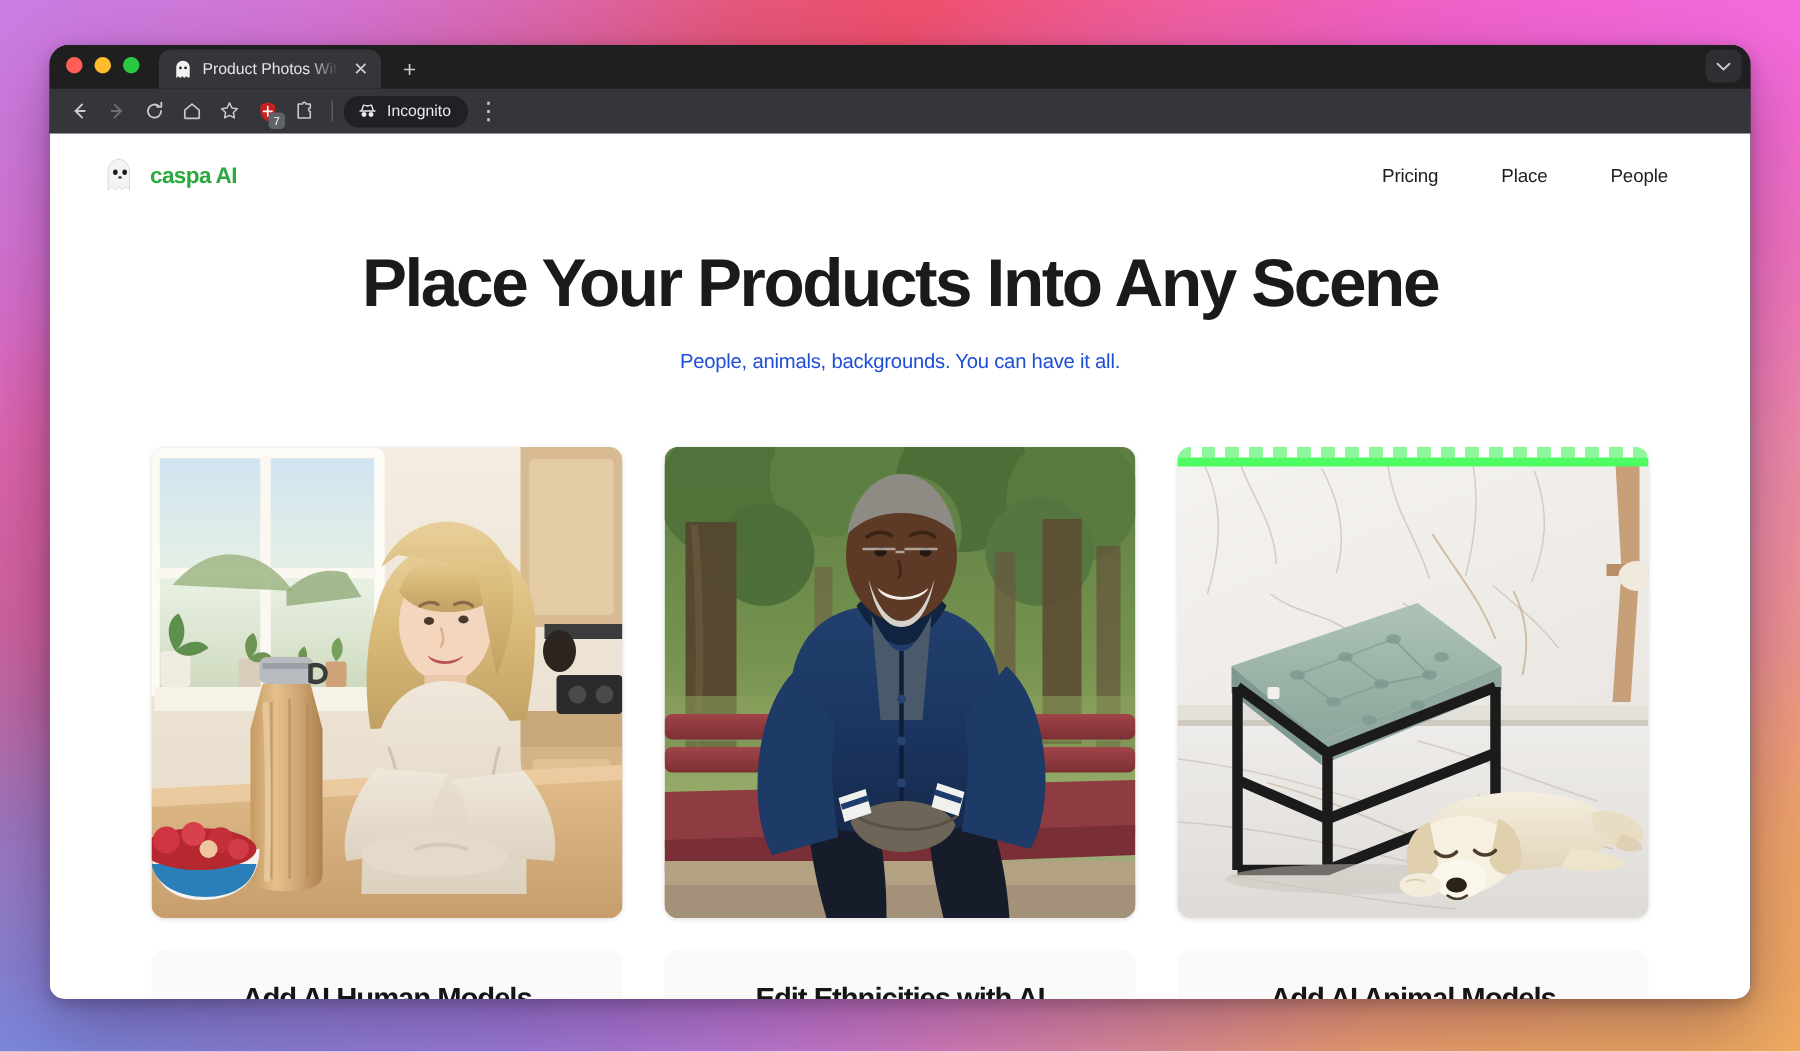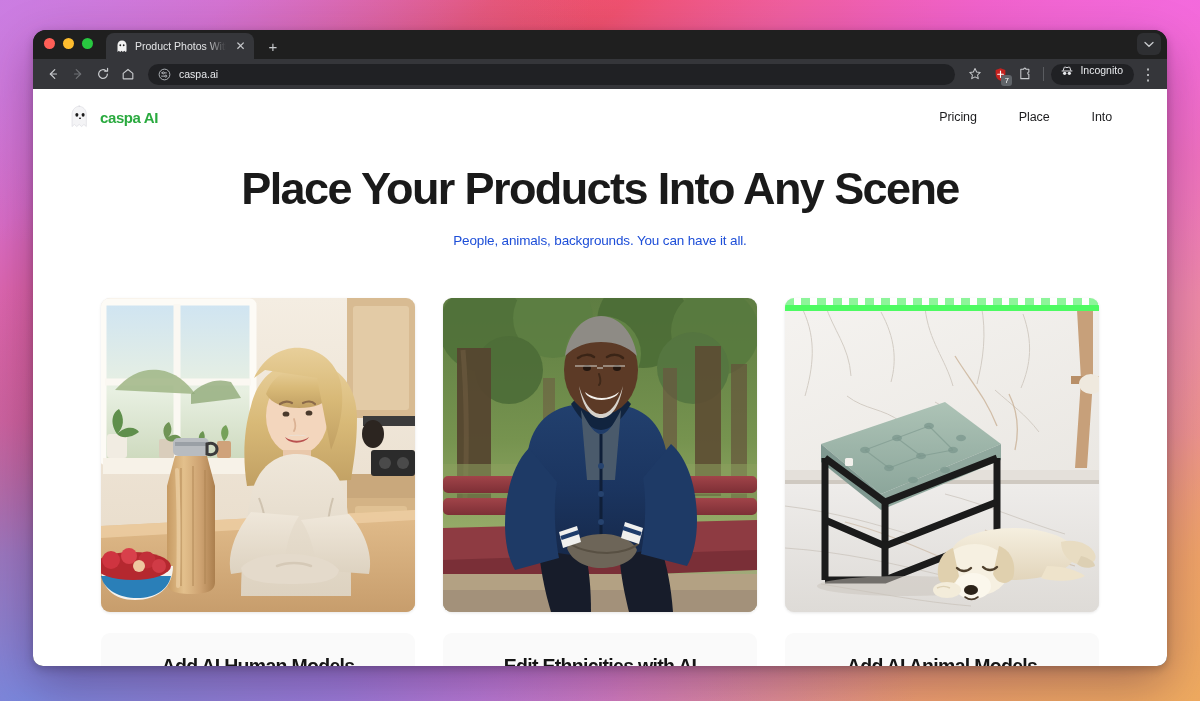--- a/index.html
+++ b/index.html
@@ -188,20 +188,21 @@
     width: 1px; height: 14px;
     background: #5a5c60;
     margin: 0 4px;
     flex: none;
   }
   .incognito-pill {
     height: 21px;
     border-radius: 11px;
     background: #202124;
     display: flex;
+    align-items: center;
     gap: 6px;
     padding: 0 11px 0 9px;
     color: #e8eaed;
     font-size: 10.5px;
     flex: none;
   }
 
   
   .viewport {
     flex: 1;
@@ -377,31 +378,20 @@
           <path d="M13 8a5 5 0 1 1-1.6-3.6" stroke="currentColor" stroke-width="1.4" fill="none" stroke-linecap="round"></path>
           <path d="M13.2 1.6v3.2h-3.2" stroke="currentColor" stroke-width="1.4" fill="none" stroke-linecap="round" stroke-linejoin="round"></path>
         </svg>
       </div>
       <div class="tb-btn">
         <svg width="14" height="14" viewBox="0 0 16 16">
           <path d="M2.5 7.3L8 2.8l5.5 4.5V13a.6.6 0 0 1-.6.6H3.1a.6.6 0 0 1-.6-.6z" stroke="currentColor" stroke-width="1.3" fill="none" stroke-linejoin="round"></path>
         </svg>
       </div>
 
-      <div class="omnibox">
-        <span class="omni-icon">
-          <svg width="13" height="13" viewBox="0 0 16 16">
-            <circle cx="8" cy="8" r="6.6" stroke="currentColor" stroke-width="1.1" fill="none"></circle>
-            <path d="M4.4 6h6M4.4 10h6" stroke="currentColor" stroke-width="1.1" stroke-linecap="round"></path>
-            <circle cx="6.6" cy="6" r="1.25" fill="#202124" stroke="currentColor" stroke-width="1.05"></circle>
-            <circle cx="9.6" cy="10" r="1.25" fill="#202124" stroke="currentColor" stroke-width="1.05"></circle>
-          </svg>
-        </span>
-        <span class="omni-url" title="Search Google or type a URL">caspa.ai</span>
-      </div>
 
       <div class="tb-btn">
         <svg width="14" height="14" viewBox="0 0 16 16">
           <path d="M8 1.8l1.85 3.9 4.15.55-3.05 2.9.78 4.15L8 11.3l-3.73 2l.78-4.15L2 6.25l4.15-.55z" stroke="currentColor" stroke-width="1.15" fill="none" stroke-linejoin="round"></path>
         </svg>
       </div>
 
       <div class="ext-badge">
         <svg width="15" height="15" viewBox="0 0 16 16">
           <path d="M8 1.3l5.2 1.9v4.3c0 3.4-2.2 6-5.2 7.2-3-1.2-5.2-3.8-5.2-7.2V3.2z" fill="#c5221f"></path>
@@ -442,21 +432,21 @@
               <ellipse cx="15.4" cy="10.6" rx="1.65" ry="2.0" fill="#1b1b1b"></ellipse>
               <ellipse cx="12" cy="14.4" rx="1.15" ry="0.85" fill="#1b1b1b"></ellipse>
             </svg>
           </span>
           <span class="brand-name">caspa AI</span>
         </div>
 
         <div class="nav-right">
           <a class="nav-link">Pricing</a>
           <a class="nav-link">Place</a>
-          <a class="nav-link">Into</a>
+          <a class="nav-link">People</a>
         </div>
       </div>
 
       <h1 class="hero-title">Place Your Products Into Any Scene</h1>
       <p class="hero-sub">People, animals, backgrounds. You can have it all.</p>
 
       <div class="cards">
 
         <div class="card">
           <div class="card-media">

